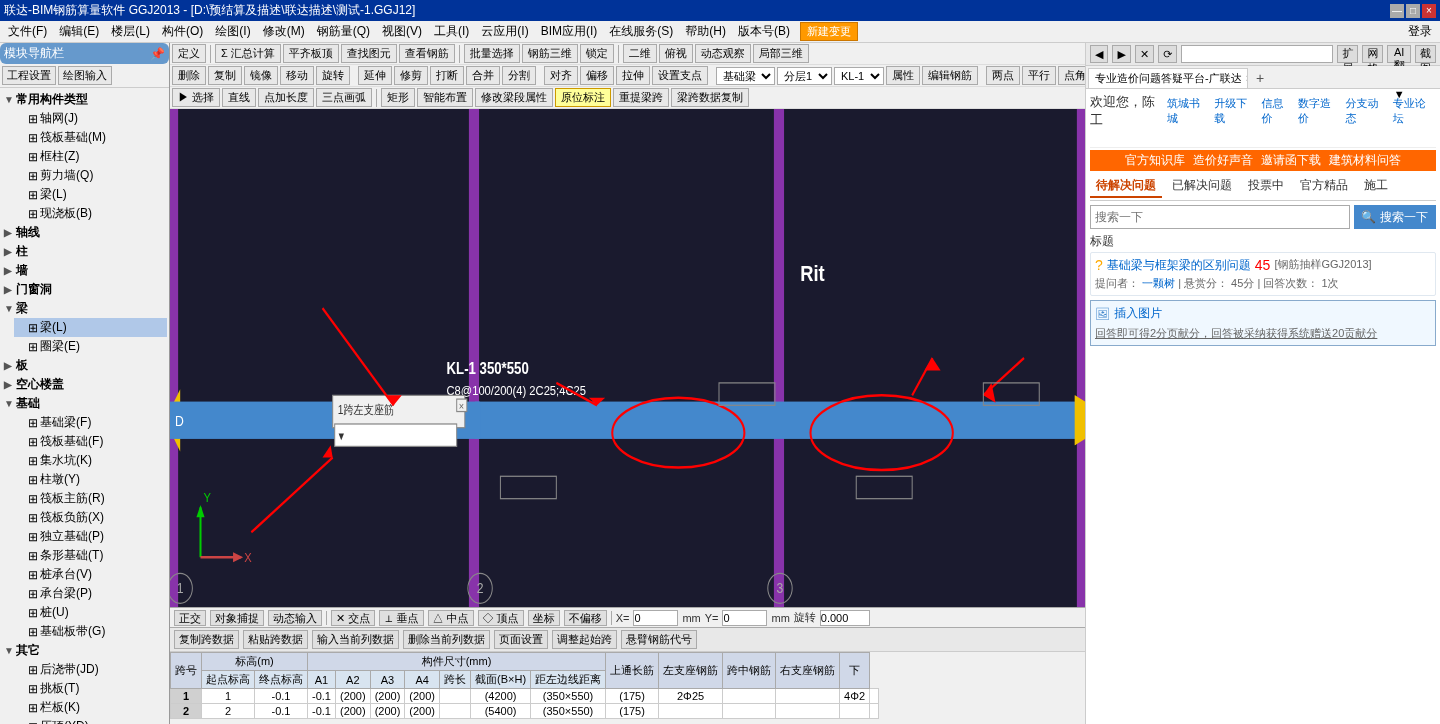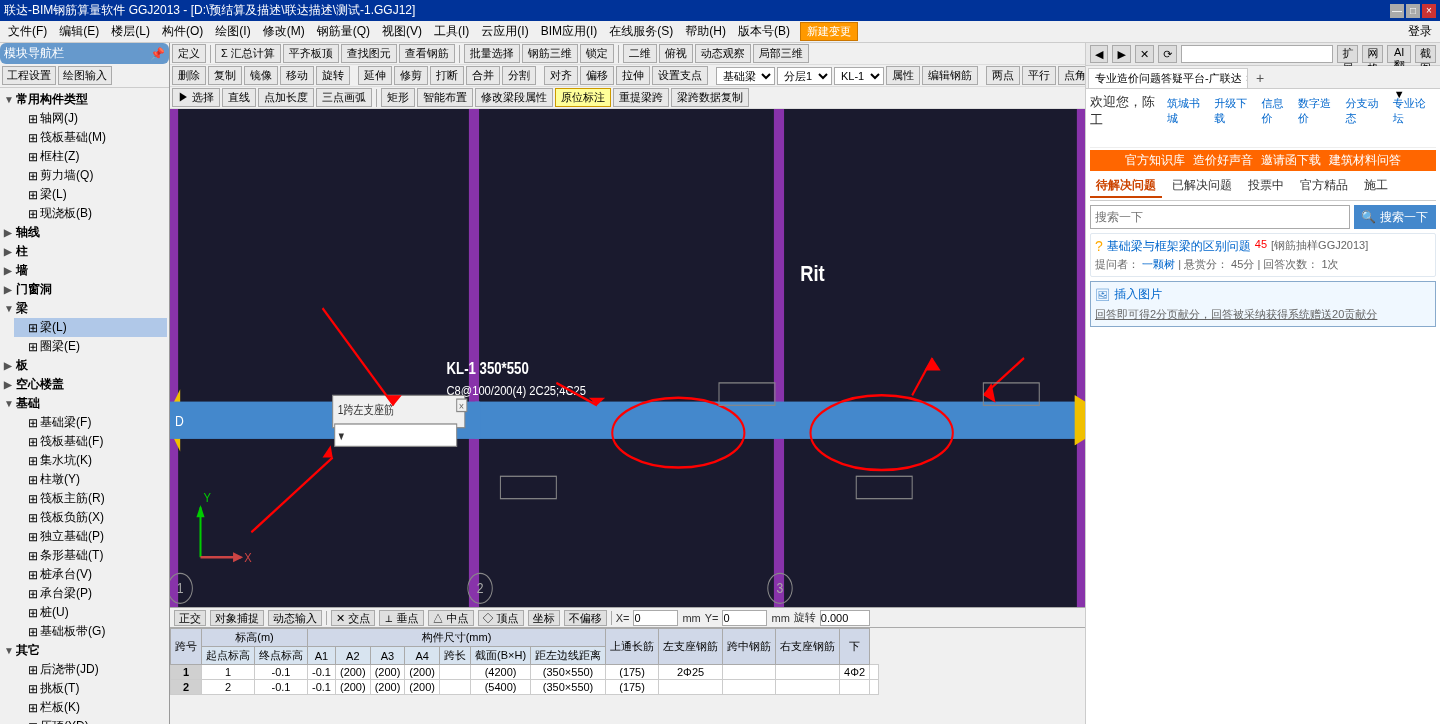--- a/index.html
+++ b/index.html
@@ -53,21 +53,21 @@
     #right-content { flex: 1; overflow-y: auto; padding: 4px; }
     #right-search { display: flex; align-items: center; gap: 4px; margin: 4px 0; }
     #right-search input { flex: 1; border: 1px solid #aaa; padding: 2px 4px; font-size: 12px; height: 24px; }
     #right-search button { background: #4488cc; color: white; border: none; padding: 2px 8px; font-size: 12px; height: 24px; cursor: pointer; }
     #right-category-tabs { display: flex; gap: 4px; margin: 4px 0; border-bottom: 1px solid #ccc; padding-bottom: 2px; font-size: 12px; }
     .cat-tab { padding: 2px 6px; cursor: pointer; color: #333; }
     .cat-tab.active { color: #cc4400; border-bottom: 2px solid #cc4400; font-weight: bold; }
     .question-item { border: 1px solid #e0e8f0; padding: 4px; margin-bottom: 4px; border-radius: 2px; }
     .question-title { color: #0066cc; font-size: 12px; cursor: pointer; display: flex; align-items: flex-start; gap: 4px; }
     .question-title .q-icon { color: #ffaa00; font-size: 14px; flex-shrink: 0; }
-    .question-badge { color: red; font-size: 11px; }
+    .question-badge { color: red; font-size: 14px; }
     .question-meta { font-size: 11px; color: #666; margin-top: 2px; }
     .right-promo-bar { background: #ff6600; color: white; text-align: right; padding: 2px; font-size: 12px; display: flex; gap: 8px; justify-content: center; }
     .right-promo-bar span { cursor: pointer; }
     .insert-img-box { border: 1px solid #88aacc; background: #f0f8ff; padding: 4px; margin: 4px 0; }
     .insert-img-box .insert-title { color: #0066cc; font-size: 12px; display: flex; align-items: center; gap: 4px; }
     .insert-img-box .insert-hint { color: #666; font-size: 11px; margin-top: 4px; text-decoration: underline; }
     .title-label { font-size: 12px; color: #333; margin: 4px 0 2px 0; }
 
     
     #win-title { background: #003399; color: white; padding: 2px 4px; font-size: 12px; display: flex; align-items: center; justify-content: space-between; flex-shrink: 0; }
@@ -379,20 +379,29 @@
         <input type="text" style="width: 45px; height: 16px; font-size: 11px; border: 1px solid rgb(170, 170, 170);" value="0">
         <span class="status-label">mm</span>
         <span class="status-label">Y=</span>
         <input type="text" style="width: 45px; height: 16px; font-size: 11px; border: 1px solid rgb(170, 170, 170);" value="0">
         <span class="status-label">mm</span>
         <span class="status-label">旋转</span>
         <input type="text" style="width: 50px; height: 16px; font-size: 11px; border: 1px solid rgb(170, 170, 170);" value="0.000">
       </div>
 
       <div id="data-table-area">
+        <div id="table-toolbar">
+          <button class="tbl-btn">复制跨数据</button>
+          <button class="tbl-btn">粘贴跨数据</button>
+          <button class="tbl-btn">输入当前列数据</button>
+          <button class="tbl-btn">删除当前列数据</button>
+          <button class="tbl-btn">页面设置</button>
+          <button class="tbl-btn">调整起始跨</button>
+          <button class="tbl-btn">悬臂钢筋代号</button>
+        </div>
         <div id="data-grid">
           <table class="data-table">
             <thead>
               <tr id="table-header-row1">
                 <th rowspan="2">跨号</th>
                 <th colspan="2">标高(m)</th>
                 <th colspan="7">构件尺寸(mm)</th>
                 <th rowspan="2">上通长筋</th>
                 <th rowspan="2">左支座钢筋</th>
                 <th rowspan="2">跨中钢筋</th>
@@ -503,20 +512,21 @@
           <span class="cat-tab">投票中</span>
           <span class="cat-tab">官方精品</span>
           <span class="cat-tab">施工</span>
         </div>
 
         <div id="right-search">
           <input type="text" placeholder="搜索一下" style="">
           <button style="background:#4488cc;color:white;border:none;padding:2px 8px;font-size:12px;height:24px;cursor:pointer;">🔍 搜索一下</button>
         </div>
 
+        <div class="title-label">标题</div>
 
         <div class="question-item">
           <div class="question-title">
             <span class="q-icon">?</span>
             <span>基础梁与框架梁的区别问题</span>
             <span class="question-badge">45</span>
             <span style="color:#666;font-size:11px;">[钢筋抽样GGJ2013]</span>
           </div>
           <div class="question-meta">
             <span>提问者：</span>

